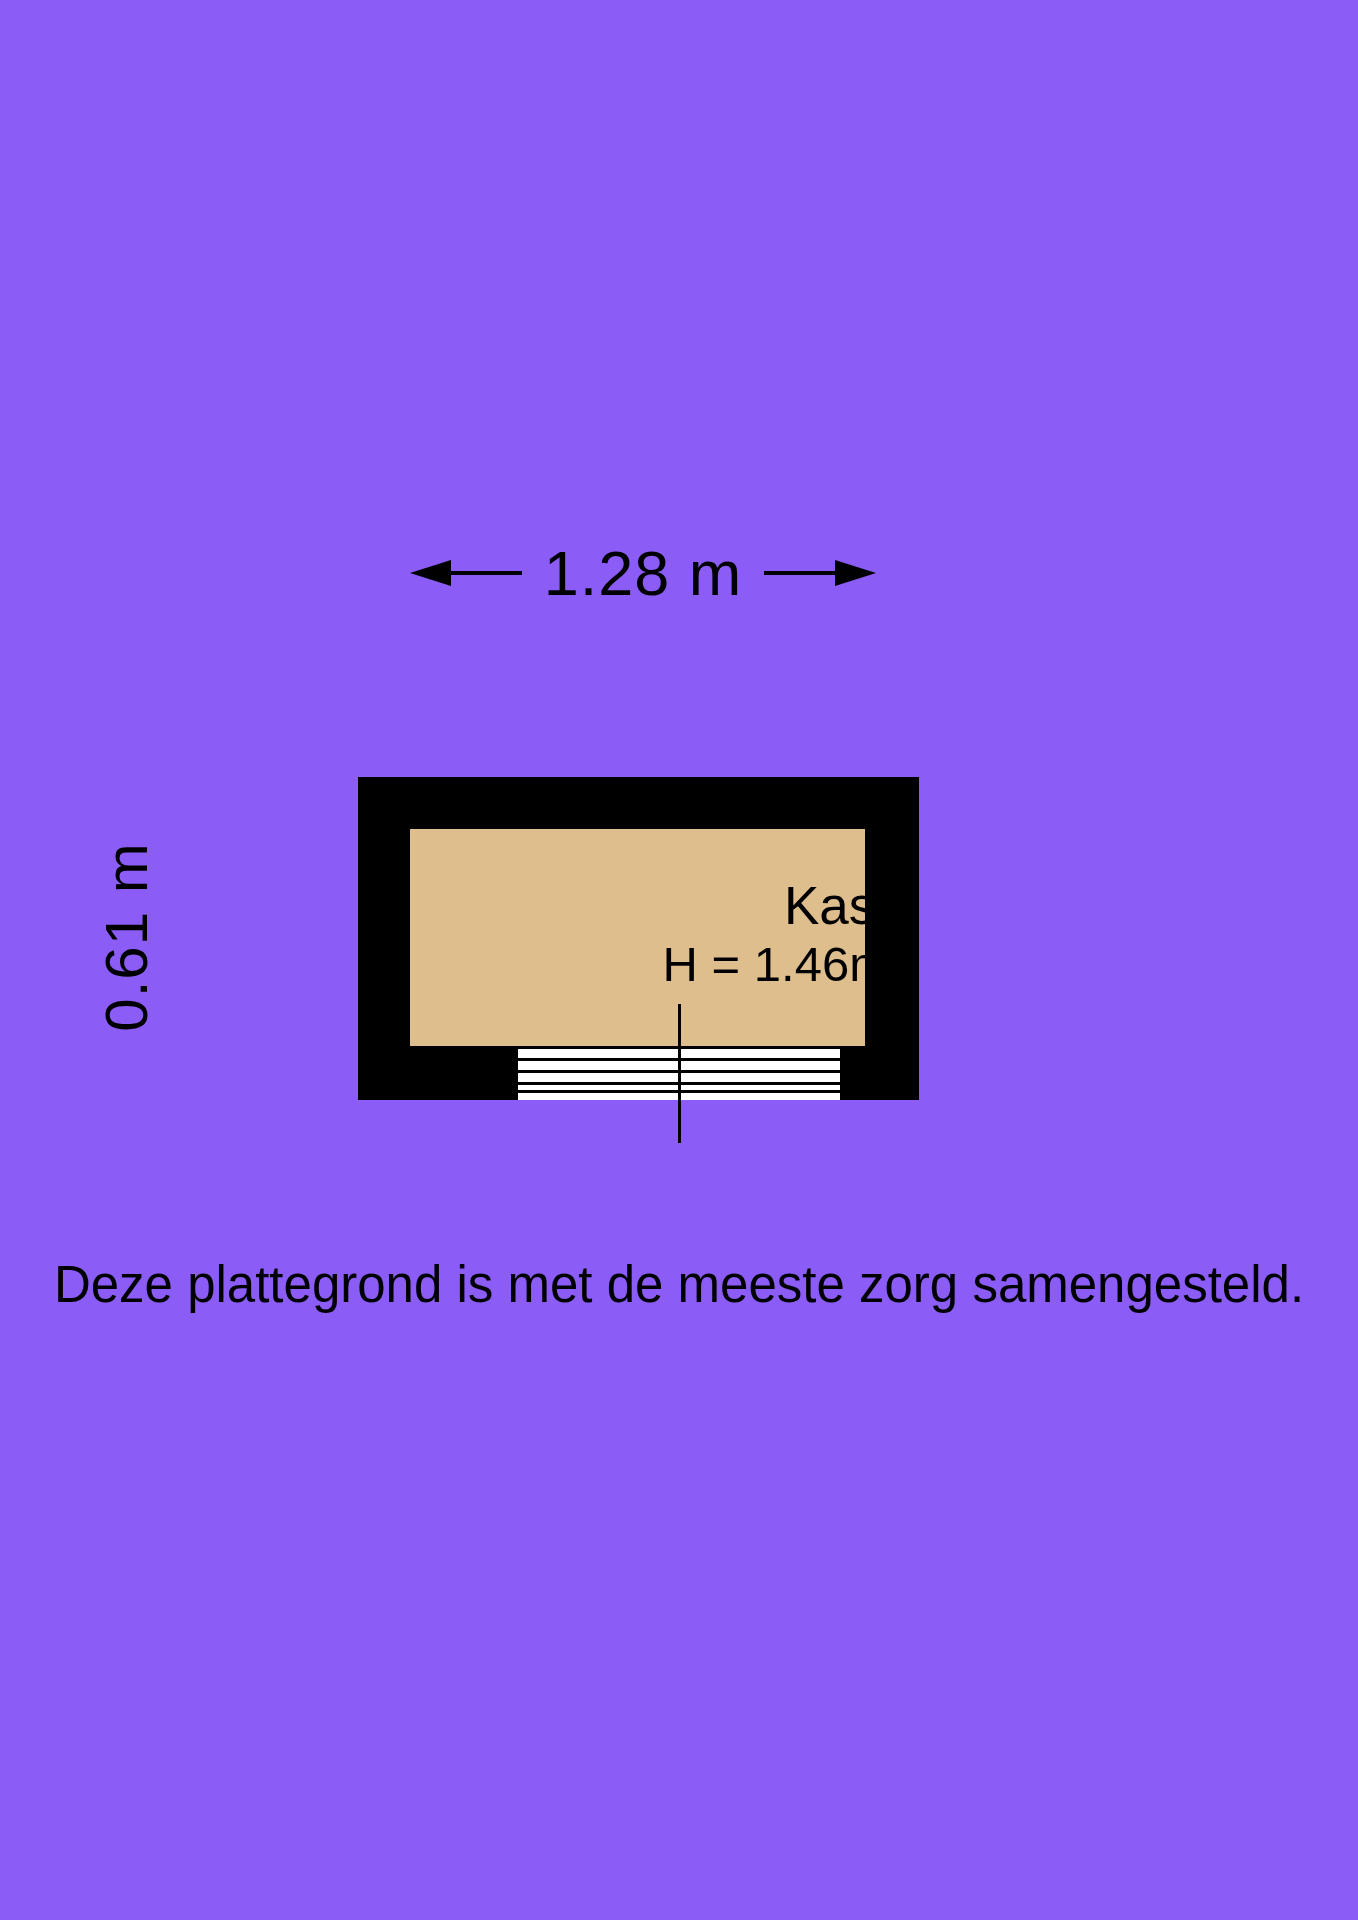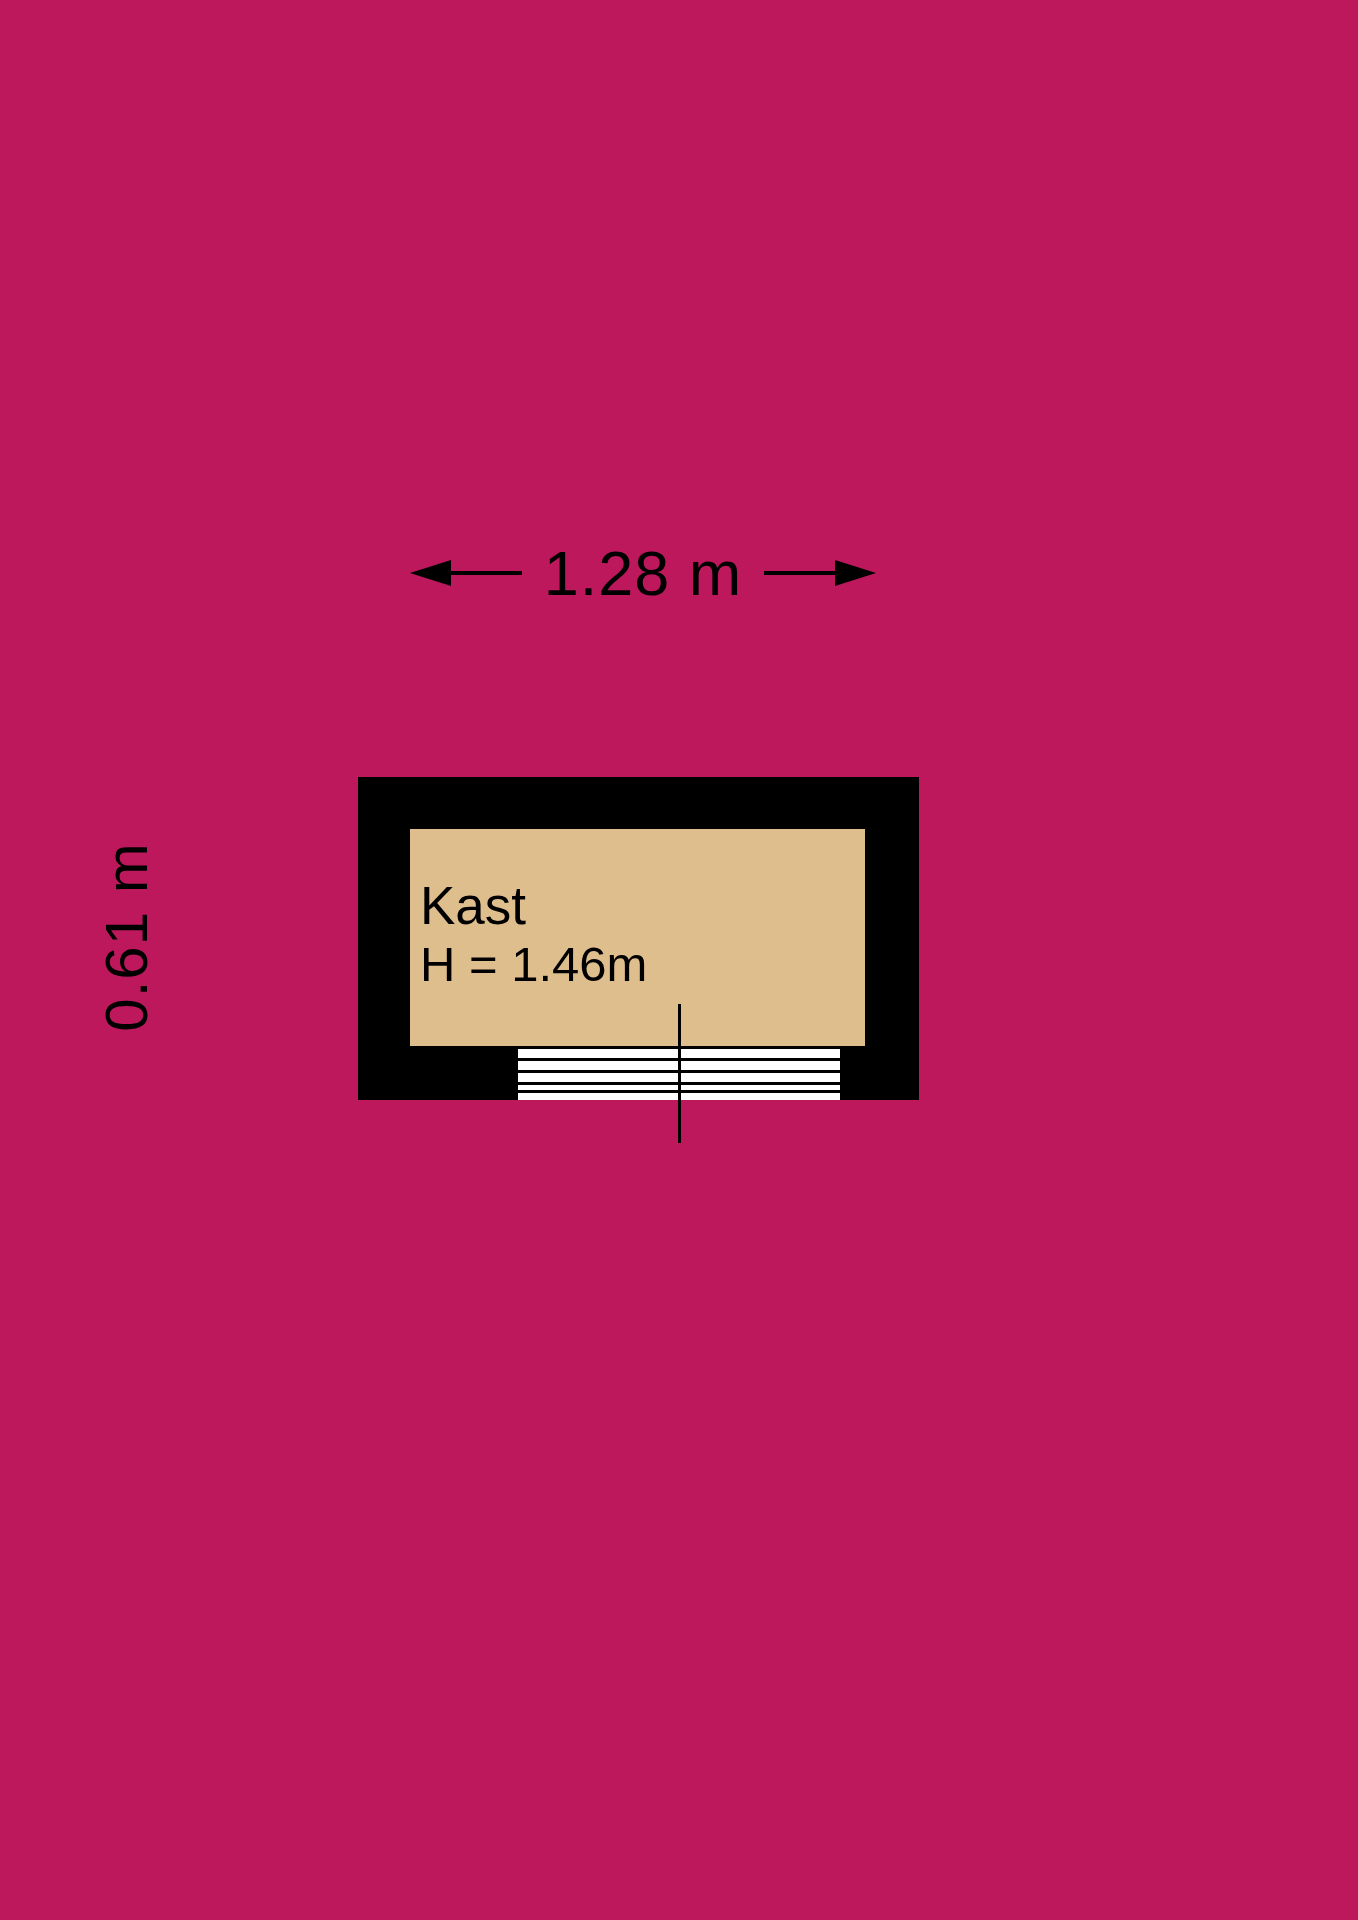--- a/index.html
+++ b/index.html
@@ -83,21 +83,21 @@
     left: 410px;
     top: 829px;
     width: 455px;
     height: 217px;
   }
   .room-label {
     position: absolute;
     left: 420px;
     top: 876px;
     width: 470px;
-    text-align: left;
+    text-align: right;
   }
   .room-name {
     font-size: 53px;
     line-height: 60px;
   }
   .room-height {
     font-size: 49px;
     line-height: 56px;
   }
 
@@ -139,21 +139,21 @@
     width: 1358px;
     text-align: center;
     font-size: 51px;
     line-height: 63px;
     white-space: nowrap;
   }
 </style>
 </head>
 <body>
 
-<div class="canvas" style="background: #be185d;">
+<div class="canvas" style="background: #8b5cf6;">
 
   <div class="dim-width">
     <span class="arrowhead-left"></span>
     <span class="dim-line" style="background: rgb(0, 0, 0);"></span>
     <span class="dim-width-label">1.28 m</span>
     <span class="dim-line" style="background: rgb(0, 0, 0);"></span>
     <span class="arrowhead-right"></span>
   </div>
 
   <div class="dim-depth-label">0.61 m</div>
@@ -170,15 +170,16 @@
   </div>
 
   <div class="leader-line" style="background: rgb(0, 0, 0);"></div>
 
   <div class="room-label">
     <div class="room-name">Kast</div>
     <div class="room-height">H = 1.46m</div>
   </div>
 
   <div class="disclaimer">
+    <div>Deze plattegrond is met de meeste zorg samengesteld.</div>
   </div>
 
 </div>
 
 </body></html>

